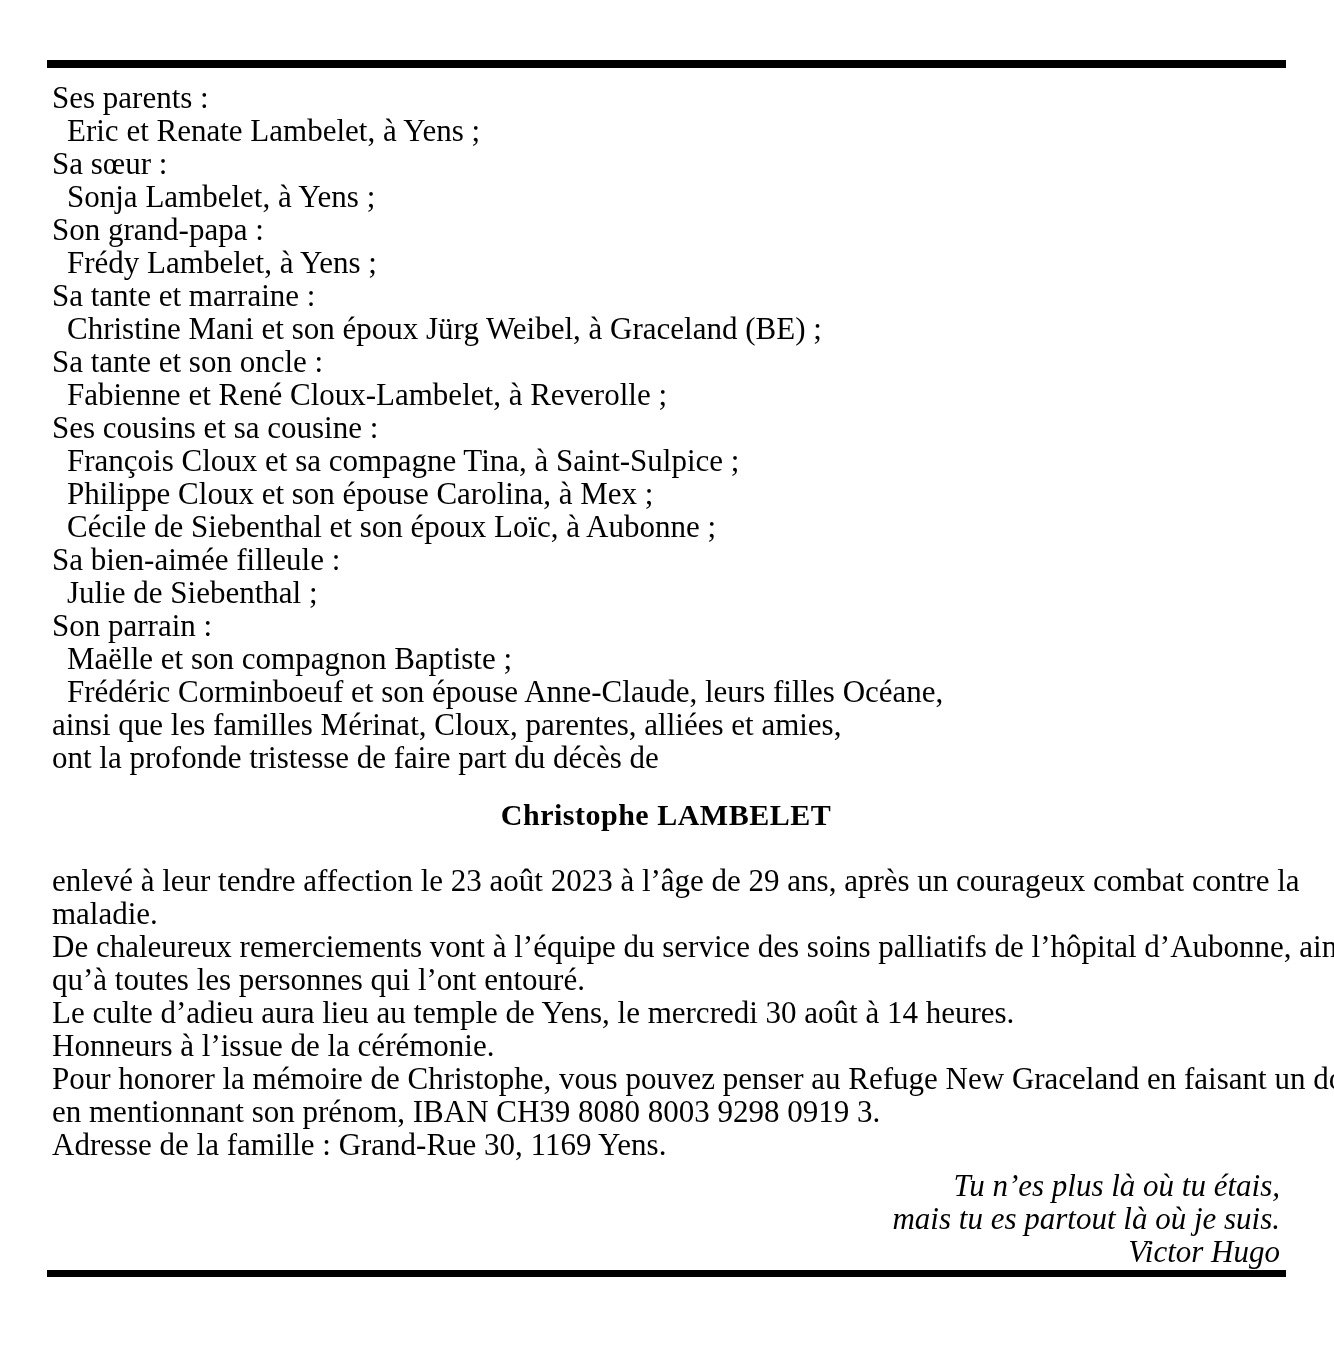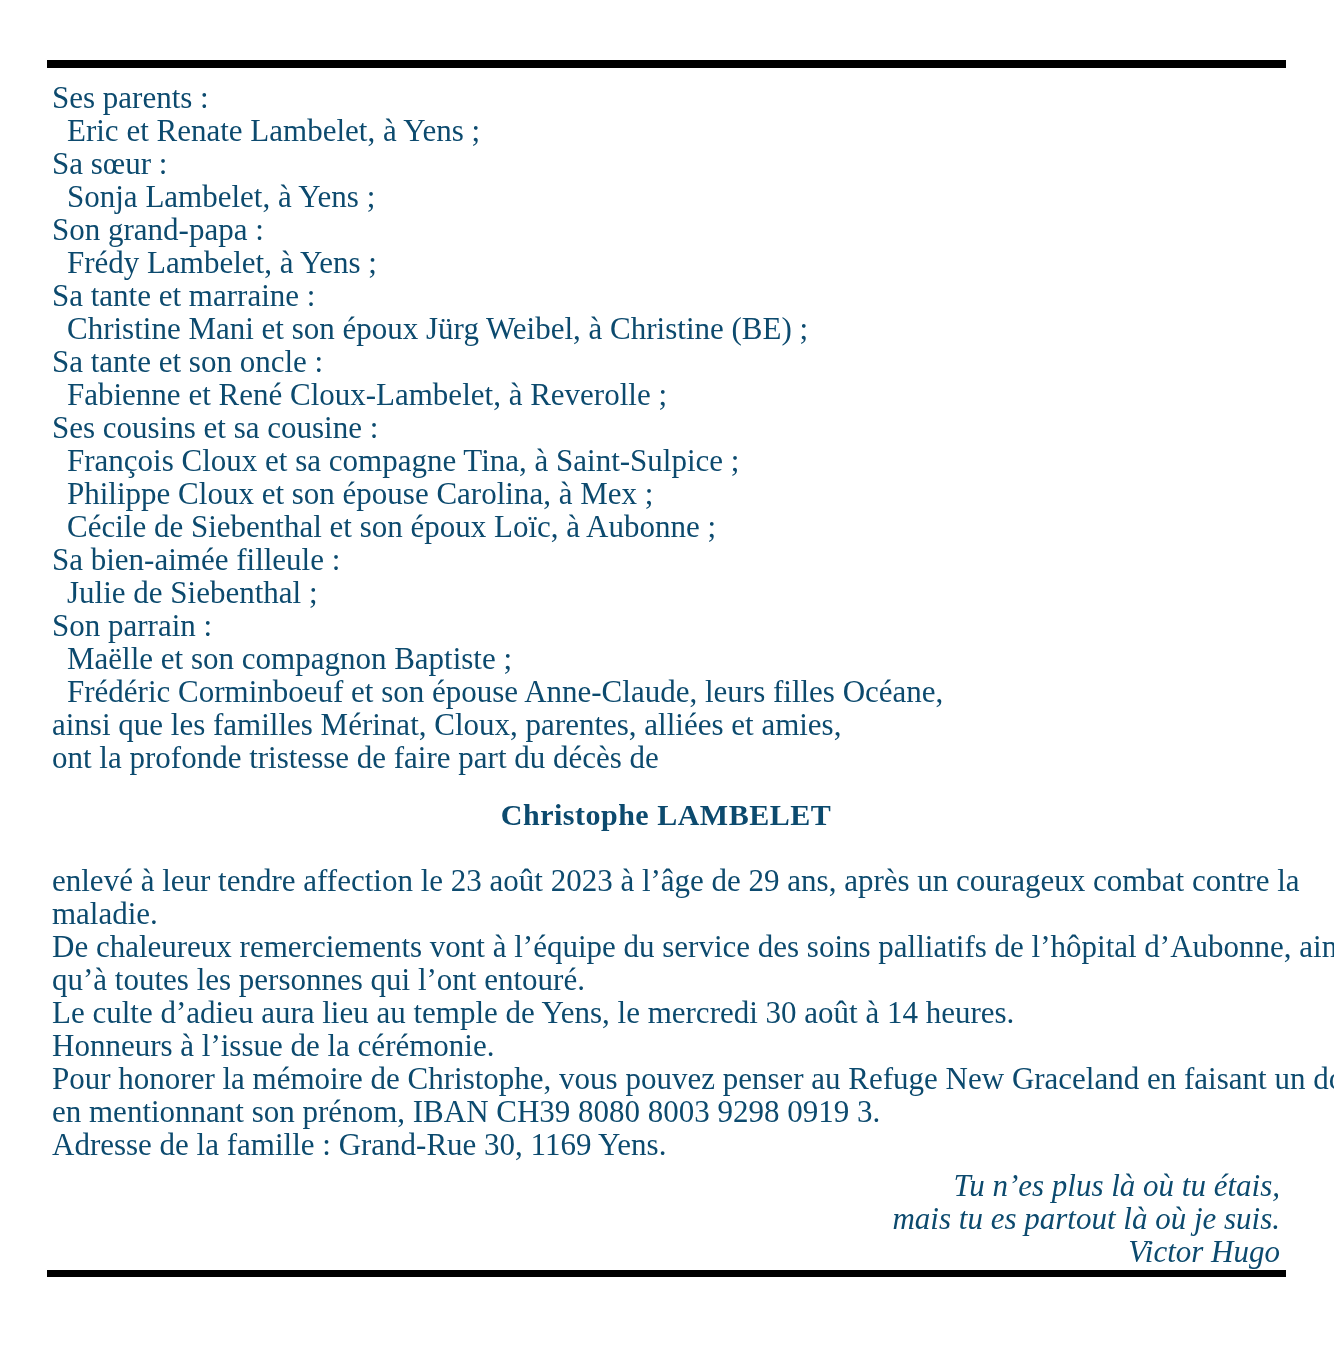--- a/index.html
+++ b/index.html
@@ -5,21 +5,21 @@
   html, body {
     margin: 0;
     padding: 0;
     background: #ffffff;
   }
   .page {
     position: relative;
     width: 1334px;
     height: 1350px;
     background: #ffffff;
-    color: #0c4a6e;
+    color: #000000;
     font-family: "Liberation Serif", "DejaVu Serif", serif;
     overflow: hidden;
   }
   .rule {
     background: #000000;
     margin-left: 47px;
     width: 1239px;
   }
   .rule-top {
     margin-top: 60px;
@@ -70,21 +70,21 @@
   <div class="content">
 
     <div>
         <div class="line"><span>Ses parents :</span></div>
         <div class="line indent"><span>Eric et Renate </span><b>Lambelet</b><span>, à Yens ;</span></div>
         <div class="line"><span>Sa sœur :</span></div>
         <div class="line indent"><span>Sonja </span><b>Lambelet</b><span>, à Yens ;</span></div>
         <div class="line"><span>Son grand-papa :</span></div>
         <div class="line indent"><span>Frédy </span><b>Lambelet</b><span>, à Yens ;</span></div>
         <div class="line"><span>Sa tante et marraine :</span></div>
-        <div class="line indent"><span>Christine </span><b>Mani</b><span> et son époux Jürg </span><b>Weibel</b><span>, à Christine (BE) ;</span></div>
+        <div class="line indent"><span>Christine </span><b>Mani</b><span> et son époux Jürg </span><b>Weibel</b><span>, à Graceland (BE) ;</span></div>
         <div class="line"><span>Sa tante et son oncle :</span></div>
         <div class="line indent"><span>Fabienne et René </span><b>Cloux-Lambelet</b><span>, à Reverolle ;</span></div>
         <div class="line"><span>Ses cousins et sa cousine :</span></div>
         <div class="line indent"><span>François </span><b>Cloux</b><span> et sa compagne Tina, à Saint-Sulpice ;</span></div>
         <div class="line indent"><span>Philippe </span><b>Cloux</b><span> et son épouse Carolina, à Mex ;</span></div>
         <div class="line indent"><span>Cécile de </span><b>Siebenthal</b><span> et son époux Loïc, à Aubonne ;</span></div>
         <div class="line"><span>Sa bien-aimée filleule :</span></div>
         <div class="line indent"><span>Julie de </span><b>Siebenthal</b><span> ;</span></div>
         <div class="line"><span>Son parrain :</span></div>
         <div class="line indent"><span>Maëlle et son compagnon Baptiste ;</span></div>

